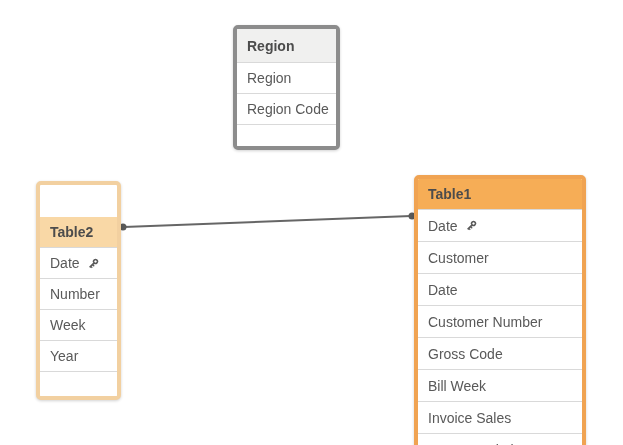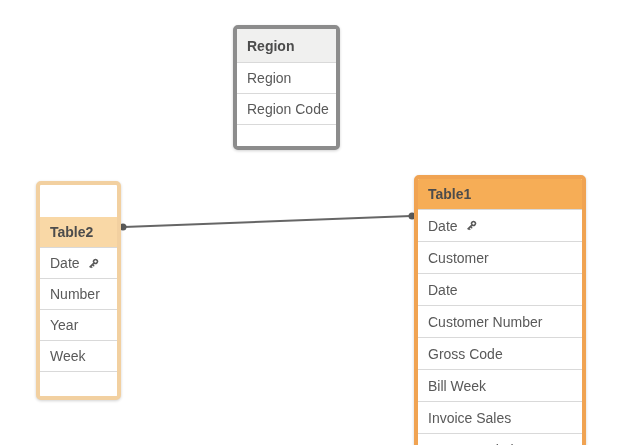--- a/index.html
+++ b/index.html
@@ -119,24 +119,24 @@
               <rect x="6.9" y="7.2" width="2.2" height="7.4"></rect>
               <rect x="8.6" y="9.0" width="2.4" height="1.6"></rect>
               <rect x="8.6" y="12.0" width="2.0" height="1.6"></rect>
             </g>
           </svg>
         </div>
         <div class="field-row">
           <span>Number</span>
         </div>
         <div class="field-row">
-          <span>Year</span>
+          <span>Week</span>
         </div>
         <div class="field-row">
-          <span>Week</span>
+          <span>Year</span>
         </div>
         <div class="empty-row"></div>
       </div>
   </div>
 
   <div class="table-card card-table1" style="border-color: rgb(240, 163, 82);">
     <div class="card-header" style="background: rgb(246, 173, 86); color: rgb(76, 76, 76);">
       <span>Table1</span>
     </div>
     <div class="card-rows">

